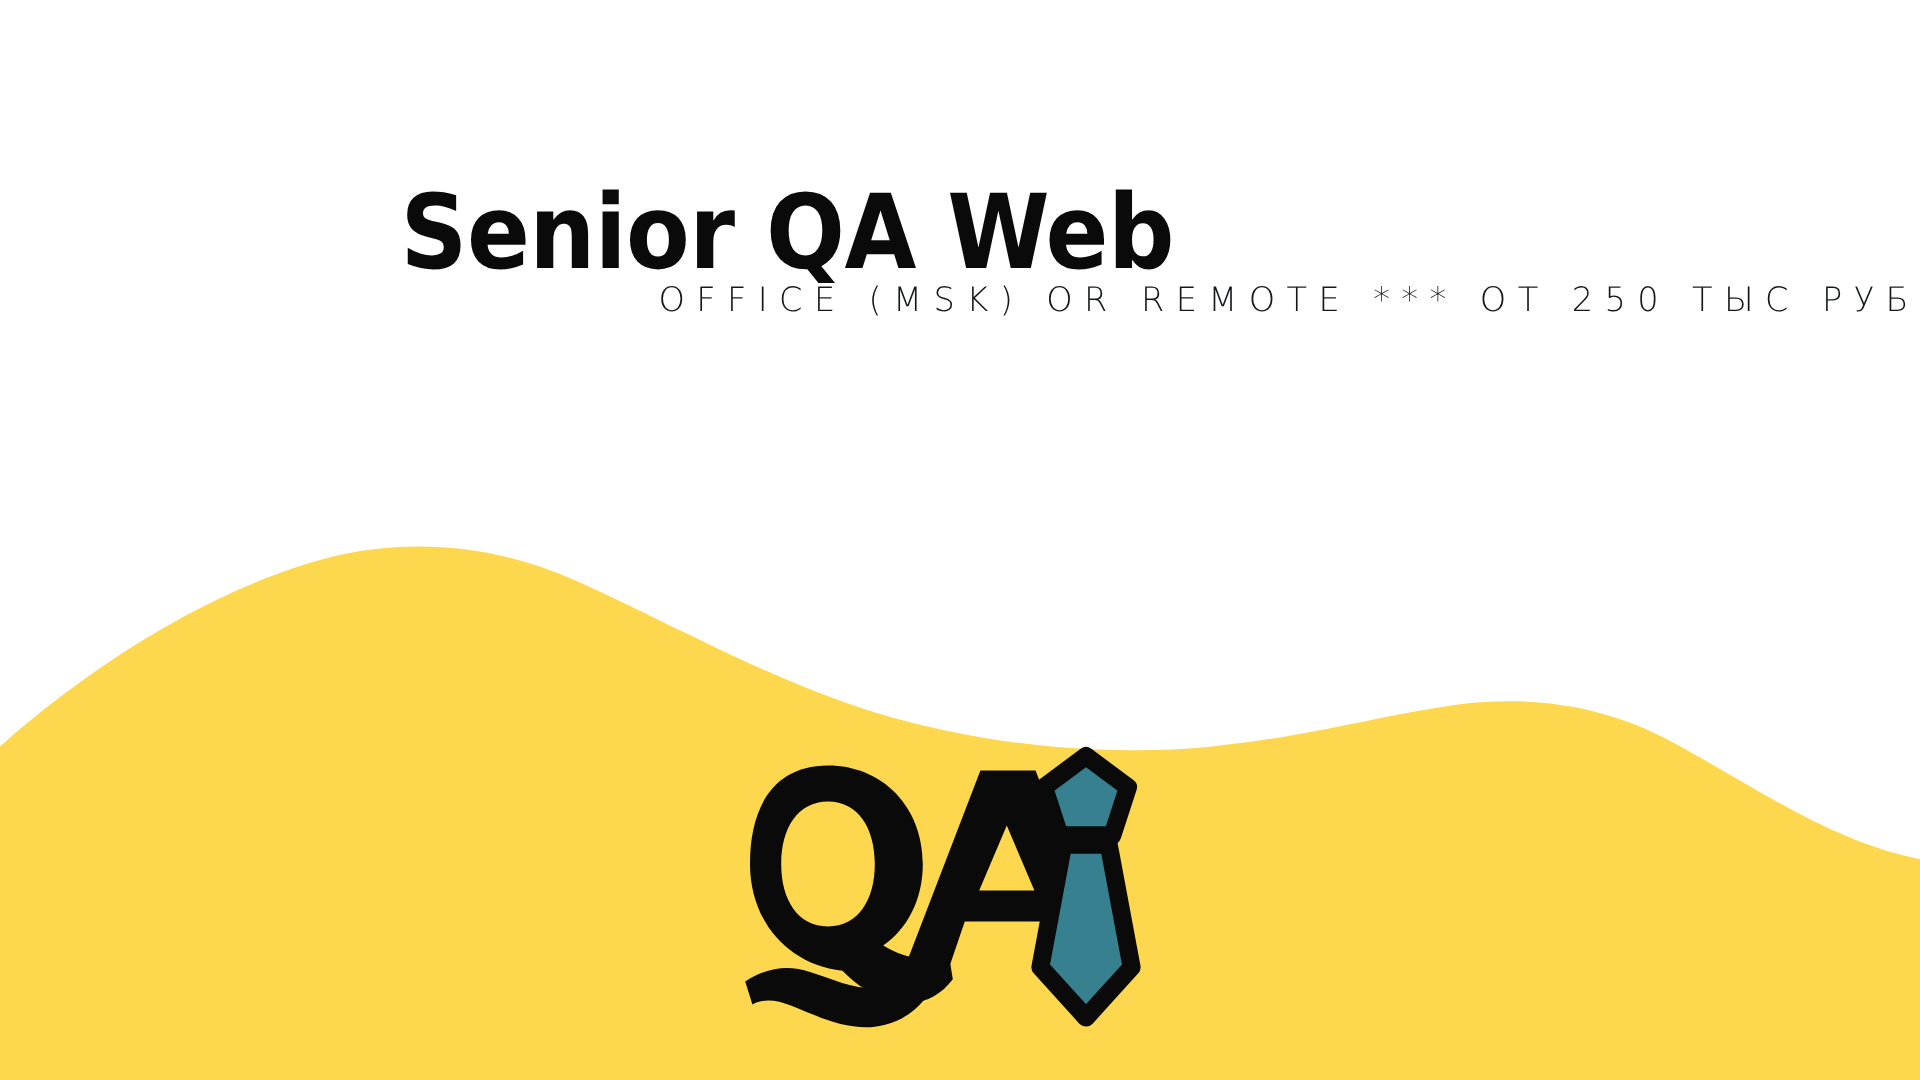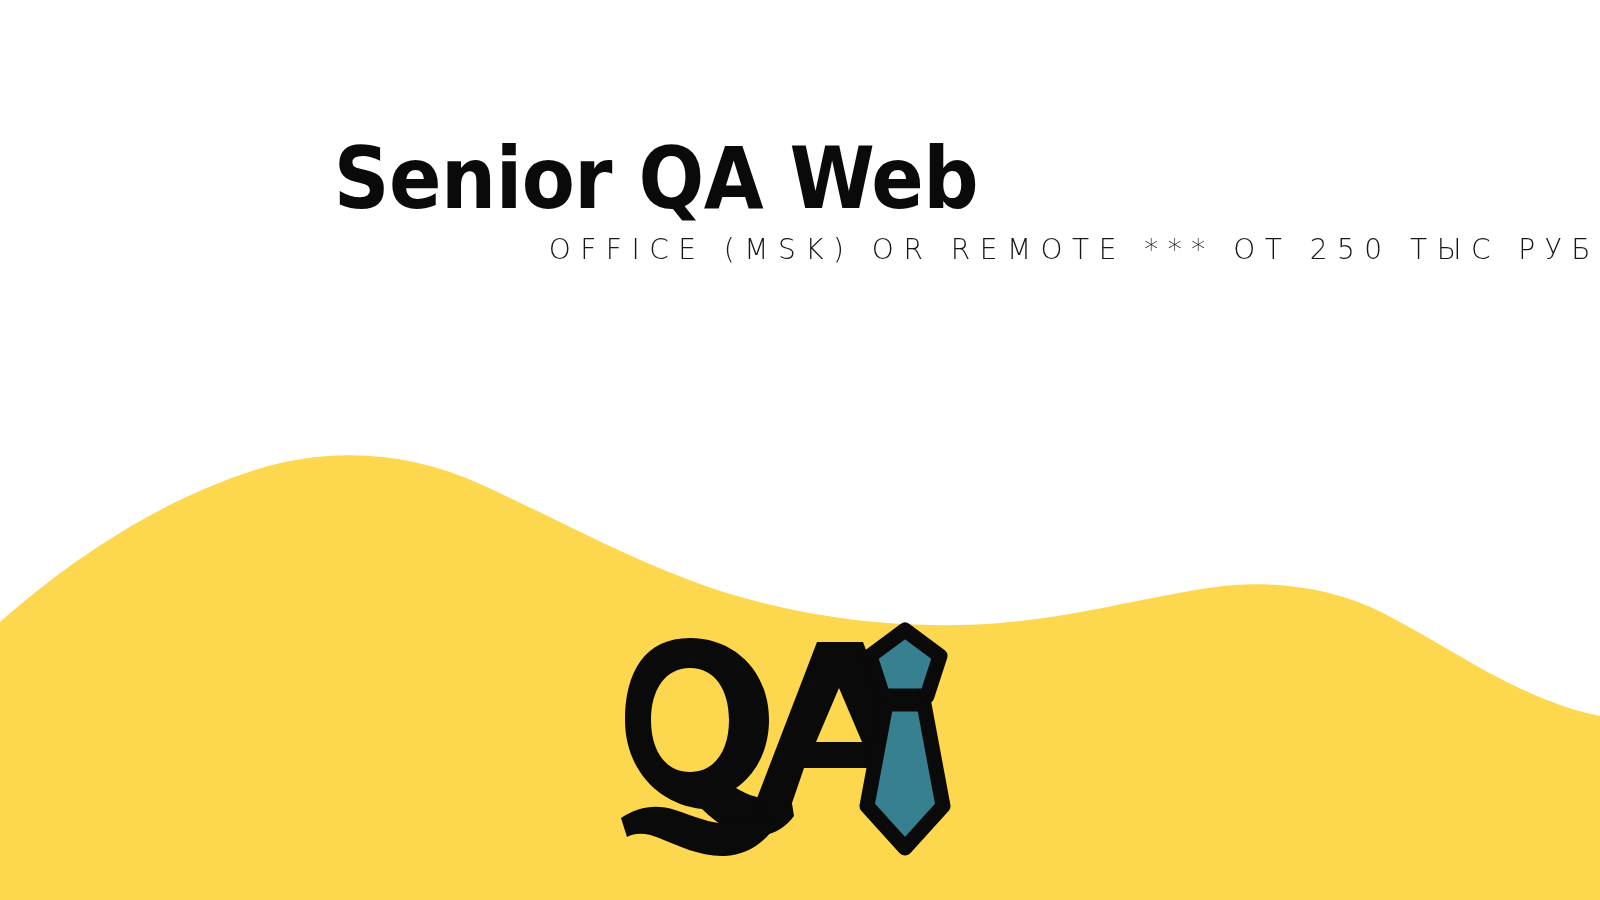--- a/index.html
+++ b/index.html
@@ -26,21 +26,21 @@
     top: 0;
     width: 1600px;
     height: 900px;
     display: block;
   }
 
   
   .title {
     position: absolute;
     left: 0;
-    top: 74px;
+    top: 90px;
     width: 1312px;
     text-align: center;
     font-family: "DejaVu Sans", "Liberation Sans", sans-serif;
     font-weight: 700;
     font-size: 86px;
     line-height: 1.08;
     letter-spacing: -0.5px;
     color: #0a0a0a;
     white-space: nowrap;
     font-stretch: condensed;

